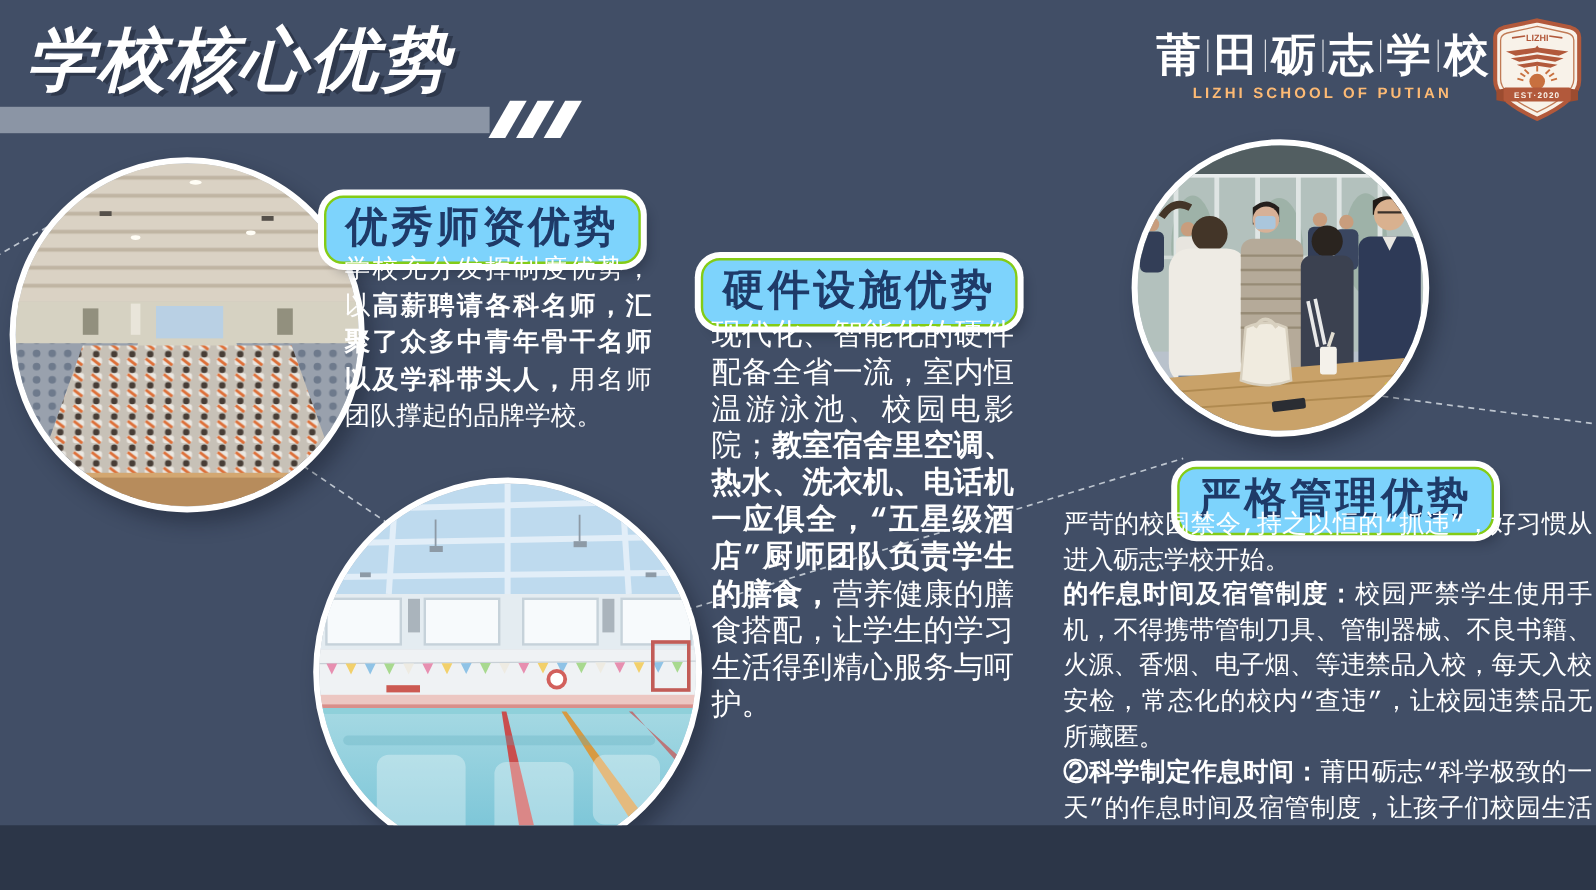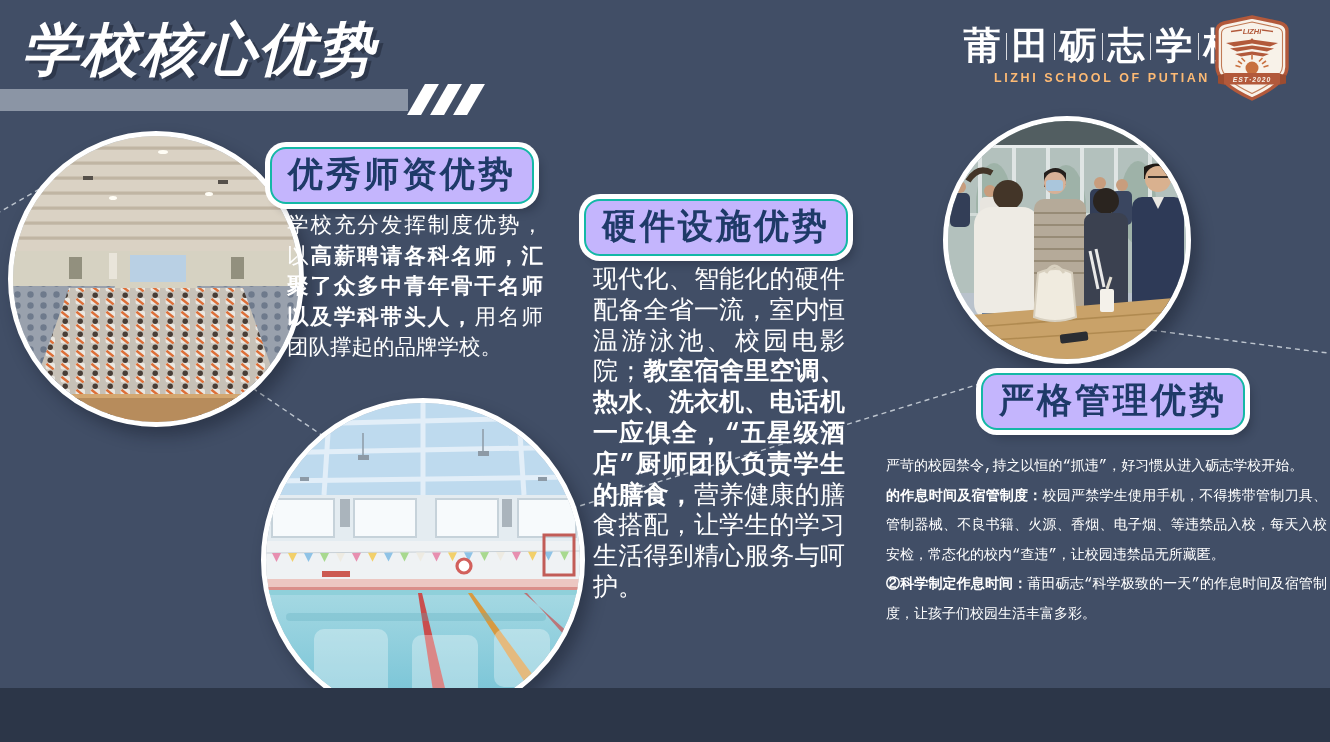--- a/index.html
+++ b/index.html
@@ -18,49 +18,49 @@
   .title-slashes{position:absolute;left:416px;top:84px;display:flex;gap:9px;z-index:2;}
   .title-slashes span{width:14px;height:31px;background:#ffffff;transform:skewX(-30deg);}
   
   .logo{position:absolute;left:966px;top:27px;width:272px;text-align:center;z-index:3;color:#fff;}
   .logo-name{display:flex;align-items:center;justify-content:center;}
   .logo-name .ch{font-size:37px;font-weight:bold;line-height:1.05;}
   .logo-name .sep{width:1px;height:27px;background:rgba(255,255,255,.8);margin:0 5px;}
   .logo-name .char-item{display:flex;align-items:center;}
   .logo-name .char-item:last-child .sep{display:none;}
   .logo-sub{font-size:12.5px;font-weight:bold;letter-spacing:2.6px;margin-top:5px;color:#fdba74;}
-  .crest{position:absolute;left:1214px;top:15px;z-index:3;font-style:italic;}
+  .crest{position:absolute;left:1243px;top:15px;z-index:3;}
   
   .lines{position:absolute;left:0;top:0;z-index:1;}
   
   .circle{
     position:absolute;border-radius:50%;border:5px solid #ffffff;overflow:hidden;
     box-shadow:7px 9px 16px rgba(16,22,34,.38);z-index:2;background:#b9c2cc;
   }
   #circle-auditorium{left:8px;top:131px;width:286px;height:286px;}
   #circle-pool{left:261px;top:398px;width:314px;height:314px;}
   #circle-event{left:943px;top:116px;width:238px;height:238px;}
   .circle svg{display:block;width:100%;height:100%;}
   
   .h-box{
     position:absolute;z-index:3;
-    background:#c4b5fd;border:2px solid #14b8a6;border-radius:16px;
+    background:#7dd3fc;border:2px solid #84cc16;border-radius:16px;
     box-shadow:0 0 0 5px #ffffff,6px 7px 10px rgba(16,22,34,.32);
     color:var(--accent,#1e3a68);font-weight:bold;font-size:35px;letter-spacing:3px;
-    padding:4px 16px 7px;line-height:1.2;white-space:nowrap;
+    padding:4px 16px 7px;line-height:1.2;white-space:nowrap;margin-top:16px;
   }
   #h1{left:270px;top:147px;}
   #h2{left:584px;top:199px;padding-left:16px;}
   #h3{left:981px;top:373px;}
   
   .para{position:absolute;z-index:3;color:#ffffff;text-align:justify;font-family:Liberation Mono, monospace;}
   .para .b{font-weight:bold;}
   #p1{left:287px;top:211px;width:256px;font-size:21.5px;line-height:30.5px;}
   #p2{left:593px;top:266px;width:252px;font-size:25px;line-height:30.8px;}
-  #p3{left:886px;top:452px;width:441px;font-size:14px;line-height:29.6px;}
+  #p3{left:886px;top:424px;width:441px;font-size:21px;line-height:29.6px;}
 </style>
 </head>
 <body>
 
 <div class="slide">
 
   <svg class="lines" width="1330" height="742">
     <g fill="none" stroke="#d3dae2" stroke-width="1.4" stroke-dasharray="5 4" opacity="0.85">
       <path d="M -4 214 L 50 183"></path>
       <path d="M 208 358 L 332 442"></path>

